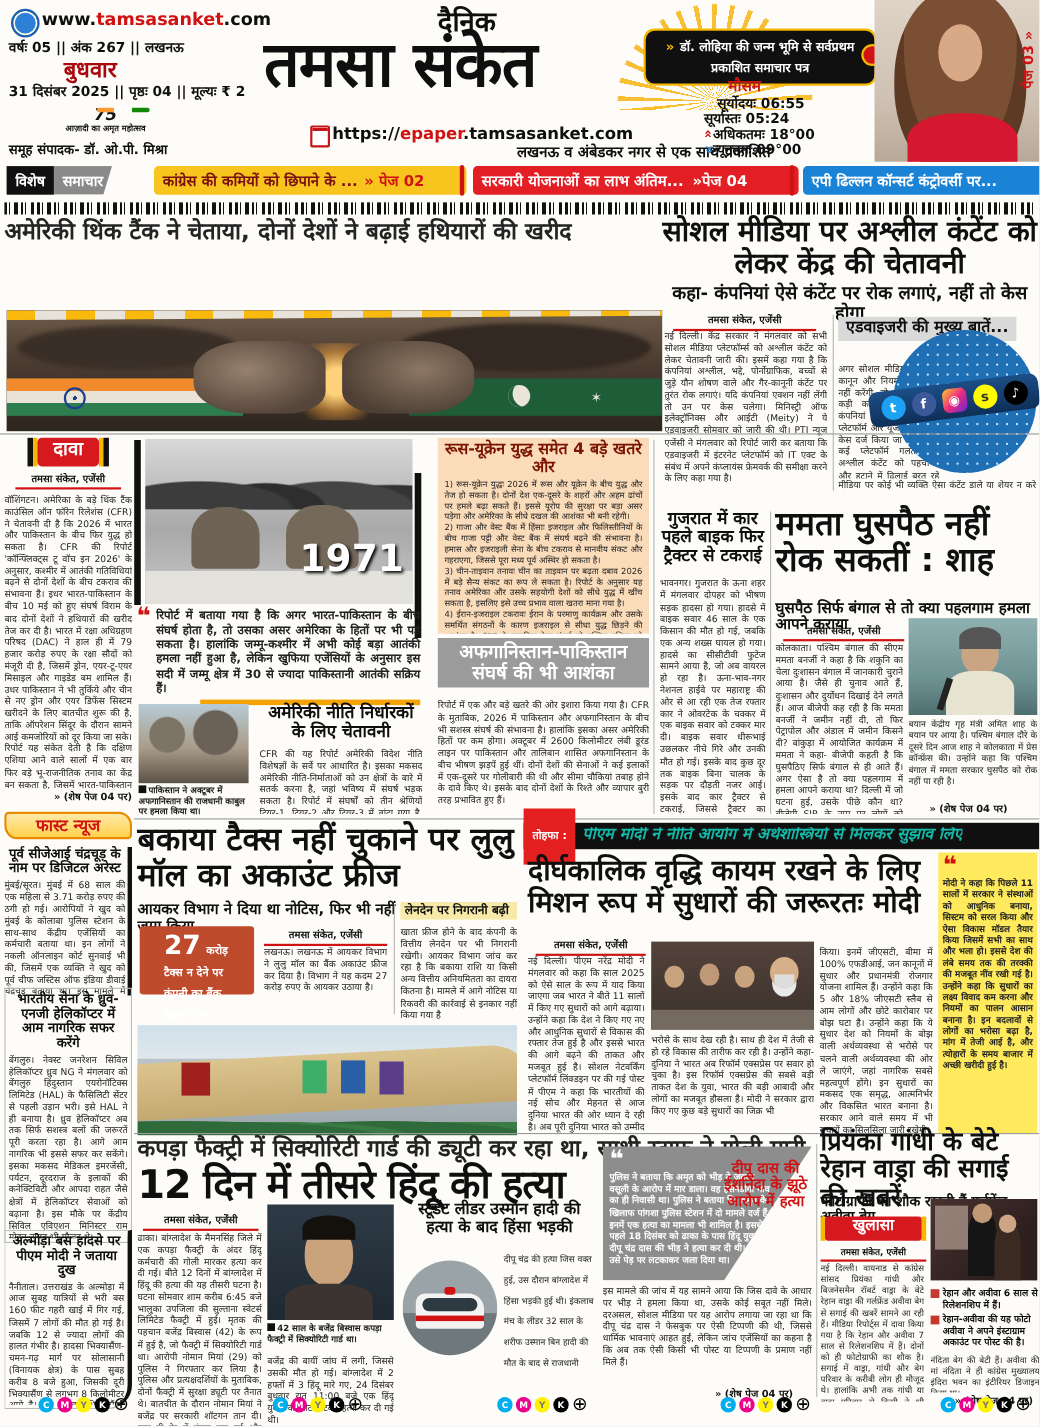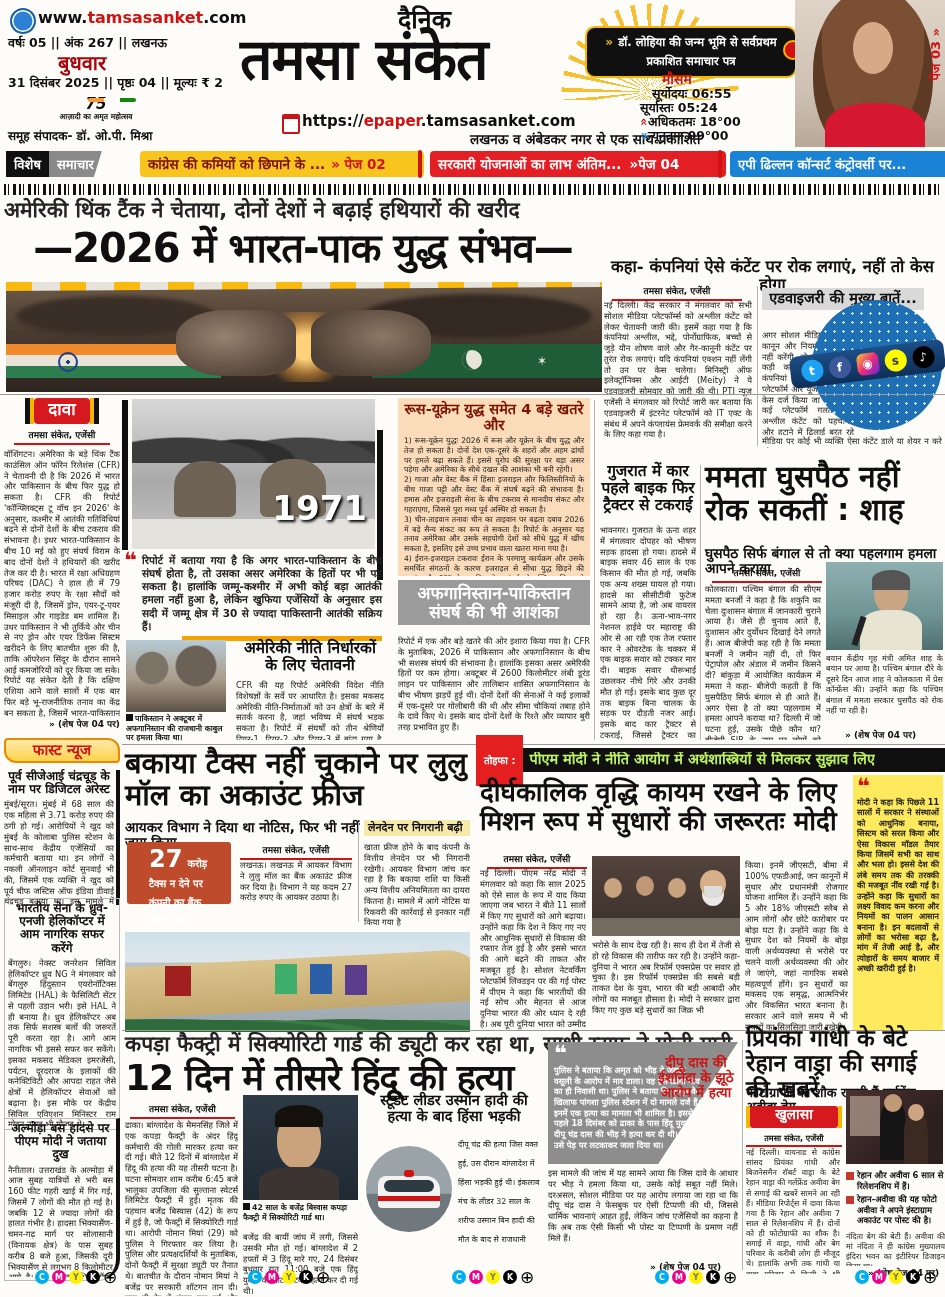--- a/index.html
+++ b/index.html
@@ -101,35 +101,35 @@
       <span style="color:#fff;font-size:13.5px;margin-left:8px;">»पेज 04</span>
     </div>
     <span class="abs" style="left:718px;top:2px;width:4px;height:28px;background:#d01212;border-radius:2px;"></span>
     <div class="abs teaser" style="left:730px;top:3px;width:205px;height:26px;background:#1b83d6;padding:0 8px;">
       <span style="color:#fff;font-size:13px;">एपी ढिल्लन कॉन्सर्ट कंट्रोवर्सी पर...</span>
     </div>
   </div>
   <div class="abs barcode" style="left:4px;top:184px;width:937px;height:11px;"></div>
 
   <div class="abs hd" style="left:4px;top:199px;width:600px;font-size:21px;color:#242424;">अमेरिकी थिंक टैंक ने चेताया, दोनों देशों ने बढ़ाई हथियारों की खरीद</div>
-  <div class="abs hd" style="left:0;top:226px;width:606px;font-size:40px;text-align:center;letter-spacing:-1px;">—2026 में भारत-पाक युद्ध संभव—</div>
   <div class="abs" style="left:6px;top:282px;width:596px;height:110px;background:linear-gradient(180deg,#6e5b49 0%,#4a3b30 45%,#2d251f 100%);overflow:hidden;">
     <span class="abs" style="left:0;top:0;width:100%;height:9px;background:repeating-linear-gradient(90deg,#f9b90d 0 26px,#e8e3da 26px 54px);clip-path:polygon(0 0,100% 0,100% 55%,0 100%);"></span>
     <span class="abs" style="left:10px;top:14px;width:200px;height:40px;background:#3a2f27;border-radius:50%;filter:blur(2px);"></span>
     <span class="abs" style="right:10px;top:12px;width:230px;height:44px;background:#332922;border-radius:50%;filter:blur(2px);"></span>
     <span class="abs" style="left:0;top:62px;width:215px;height:34px;background:linear-gradient(180deg,#f08a2d 33%,#e9e2d6 33% 66%,#2e7d4f 66%);"></span>
     <span class="abs" style="left:52px;top:70px;width:16px;height:16px;border:2px solid #1d3f8f;border-radius:50%;background:radial-gradient(circle,#1d3f8f 15%,transparent 16%);"></span>
     <span class="abs" style="right:0;top:62px;width:230px;height:34px;background:#1f5c38;"></span>
     <span class="abs" style="right:120px;top:68px;width:20px;height:20px;border-radius:50%;background:#e8e4da;box-shadow:6px -2px 0 -2px #1f5c38 inset;"></span>
     <span class="abs" style="right:55px;top:72px;color:#e8e4da;font-size:12px;">✶</span>
     <span class="abs" style="left:250px;top:30px;width:100px;height:70px;background:radial-gradient(circle,#ffd27a 0 20%,rgba(255,170,60,.5) 45%,transparent 70%);"></span>
     <span class="abs" style="left:170px;top:28px;width:120px;height:66px;background:radial-gradient(ellipse at 40% 40%,#96826e,#55453a 75%);border-radius:42% 30% 30% 42%;"></span>
     <span class="abs" style="left:305px;top:28px;width:120px;height:66px;background:radial-gradient(ellipse at 60% 40%,#8c7864,#4e4035 75%);border-radius:30% 42% 42% 30%;"></span>
   </div>
 
+  <div class="abs hd" style="left:602px;top:197px;width:341px;font-size:26px;text-align:center;">सोशल मीडिया पर अश्लील कंटेंट को लेकर केंद्र की चेतावनी</div>
   <div class="abs hd" style="left:602px;top:258px;width:341px;font-size:16.5px;text-align:center;">कहा- कंपनियां ऐसे कंटेंट पर रोक लगाएं, नहीं तो केस होगा</div>
   <div class="abs" style="left:612px;top:284px;width:130px;">
     <div class="byline">तमसा संकेत, एजेंसी</div>
       <div class="redline"></div>
   </div>
   <div class="abs bodytx" style="left:604px;top:300px;width:148px;height:148px;overflow:hidden;">नई दिल्ली। केंद्र सरकार ने मंगलवार को सभी सोशल मीडिया प्लेटफॉर्म्स को अश्लील कंटेंट को लेकर चेतावनी जारी की। इसमें कहा गया है कि कंपनियां अश्लील, भद्दे, पोर्नोग्राफिक, बच्चों से जुड़े यौन शोषण वाले और गैर-कानूनी कंटेंट पर तुरंत रोक लगाएं। यदि कंपनियां एक्शन नहीं लेंगी तो उन पर केस चलेगा। मिनिस्ट्री ऑफ इलेक्ट्रॉनिक्स और आईटी (Meity) ने ये एडवाइजरी सोमवार को जारी की थी। PTI न्यूज एजेंसी ने मंगलवार को रिपोर्ट जारी कर बताया कि एडवाइजरी में इंटरनेट प्लेटफॉर्म को IT एक्ट के संबंध में अपने कंप्लायंस फ्रेमवर्क की समीक्षा करने के लिए कहा गया है।</div>
   <div class="abs vline" style="left:757px;top:286px;height:160px;"></div>
   <div class="abs hd" style="left:762px;top:288px;width:150px;font-size:14.5px;background:#d9d9d9;padding:3px 6px;text-align:center;">एडवाइजरी की मुख्य बातें...</div>
   <div class="abs bodytx" style="left:762px;top:330px;width:92px;height:105px;overflow:hidden;">अगर सोशल मीडिया कंपनियां कानून और नियमों का पालन नहीं करेंगी, तो उनके खिलाफ कड़ी कार्रवाई होगी। सिर्फ कंपनियां ही नहीं, बल्कि प्लेटफॉर्म और यूजर्स- दोनों पर केस दर्ज किया जा सकता है। कई प्लेटफॉर्म गलत और अश्लील कंटेंट को पहचानने और हटाने में ढिलाई बरत रहे हैं। इसलिए अब कंपनियों को ऐसे कंटेंट पर नियमित और तेजी से कार्रवाई करनी होगी। सरकार चाहती है कि सोशल</div>
   <div class="abs bodytx" style="left:762px;top:436px;width:180px;height:12px;overflow:hidden;">मीडिया पर कोई भी व्यक्ति ऐसा कंटेंट डाले या शेयर न करे जो</div>
@@ -236,21 +236,21 @@
     <span class="abs" style="left:-10px;top:26px;width:370px;height:52px;background:linear-gradient(180deg,#dcc48e,#c3a96f);transform:skewY(-3deg);border-radius:8px 40px 0 0;"></span>
     <span class="abs" style="left:40px;top:34px;width:26px;height:30px;background:#a02020;"></span>
     <span class="abs" style="left:150px;top:32px;width:22px;height:30px;background:#3fae6a;"></span>
     <span class="abs" style="left:185px;top:32px;width:22px;height:30px;background:#2b5fa8;"></span>
     <span class="abs" style="left:220px;top:33px;width:22px;height:30px;background:#5a3e8c;"></span>
     <span class="abs" style="left:0;bottom:0;width:100%;height:22px;background:radial-gradient(ellipse at 10% 100%,#2f6b3a 0 40%,transparent 42%),radial-gradient(ellipse at 35% 100%,#3a7a44 0 38%,transparent 40%),radial-gradient(ellipse at 65% 100%,#2f6b3a 0 40%,transparent 42%),radial-gradient(ellipse at 90% 100%,#3a7a44 0 38%,transparent 40%);"></span>
   </div>
 
   <div class="abs" style="left:476px;top:748px;width:469px;height:24px;background:#101010;display:flex;align-items:center;">
     <span class="hd" style="background:#e3201f;color:#fff;font-size:10px;padding:20px 8px;">तोहफा :</span>
-    <span class="hd" style="color:#bef264;font-size:14.5px;margin-left:6px;white-space:nowrap;overflow:hidden;">पीएम मोदी ने नीति आयोग में अर्थशास्त्रियों से मिलकर सुझाव लिए</span>
+    <span class="hd" style="color:#14b8a6;font-size:14.5px;margin-left:6px;white-space:nowrap;overflow:hidden;font-style:italic;">पीएम मोदी ने नीति आयोग में अर्थशास्त्रियों से मिलकर सुझाव लिए</span>
   </div>
   <div class="abs hd" style="left:480px;top:778px;width:368px;font-size:26px;">दीर्घकालिक वृद्धि कायम रखने के लिए मिशन रूप में सुधारों की जरूरतः मोदी</div>
   <div class="abs" style="left:853px;top:775px;width:90px;height:256px;background:#ffe95c;padding:4px;box-sizing:border-box;overflow:hidden;">
     <span class="qmark">❝</span>
     <div class="bodytx" style="font-size:8px;font-weight:bold;">मोदी ने कहा कि पिछले 11 सालों में सरकार ने संस्थाओं को आधुनिक बनाया, सिस्टम को सरल किया और ऐसा विकास मॉडल तैयार किया जिसमें सभी का साथ और भला हो। इससे देश की लंबे समय तक की तरक्की की मजबूत नींव रखी गई है। उन्होंने कहा कि सुधारों का लक्ष्य विवाद कम करना और नियमों का पालन आसान बनाना है। इन बदलावों से लोगों का भरोसा बढ़ा है, मांग में तेजी आई है, और त्योहारों के समय बाजार में अच्छी खरीदी हुई है।</div>
   </div>
   <div class="abs" style="left:487px;top:852px;width:100px;">
     <div class="byline">तमसा संकेत, एजेंसी</div>
       <div class="redline"></div>
   </div>

